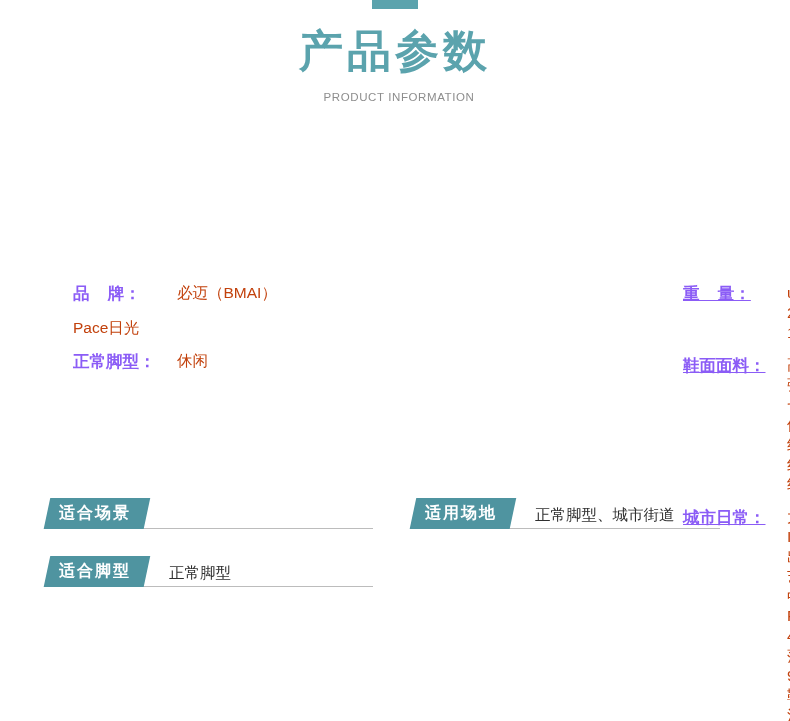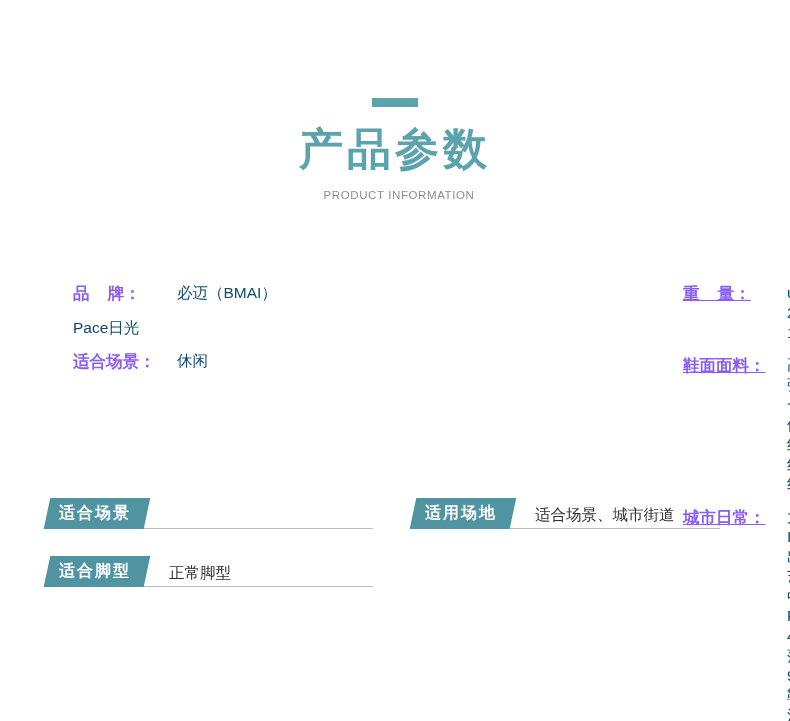--- a/index.html
+++ b/index.html
@@ -16,21 +16,20 @@
   }
   .page {
     position: relative;
     width: 790px;
     height: 721px;
   }
 
   
   .header {
     text-align: center;
-    padding-top: 98px;
   }
   .header-rule {
     width: 46px;
     height: 9px;
     background: #5ba3ad;
     margin: 0 auto 18px auto;
   }
   .header-title {
     font-size: 44px;
     font-weight: bold;
@@ -75,21 +74,21 @@
     font-size: 16.5px;
     font-weight: bold;
     color: #8b5cf6;
     white-space: pre;
     flex: none;
   }
   .spec-col.left .spec-label { width: 104px; }
   .spec-col.right .spec-label { width: 104px; text-decoration: underline; }
   .spec-value {
     font-size: 15.5px;
-    color: #0c4a6e;
+    color: #c2410c;
     line-height: 1.28;
     white-space: pre-line;
   }
 
   
   .tags {
     position: absolute;
     top: 498px;
     left: 0;
     width: 790px;
@@ -150,21 +149,21 @@
 
     <div class="spec-col left">
       <div class="spec-row">
         <div class="spec-label">品    牌：</div>
         <div class="spec-value">必迈（BMAI）</div>
       </div>
       <div class="spec-row">
         <div class="spec-value">Pace日光</div>
       </div>
       <div class="spec-row">
-        <div class="spec-label">适合场景：</div>
+        <div class="spec-label">正常脚型：</div>
         <div class="spec-value">休闲</div>
       </div>
     </div>
 
     <div class="spec-col right">
       <div class="spec-row">
         <div class="spec-label">重    量：</div>
         <div class="spec-value">us8-235g/us6.5-170g</div>
       </div>
       <div class="spec-row">
@@ -186,21 +185,21 @@
     <div class="tag-underline u1"></div>
     <div class="tag-underline u2"></div>
     <div class="tag-underline u3"></div>
 
     <div class="tag-row r1">
       <div class="tag-badge"><span>适合场景</span></div>
     </div>
 
     <div class="tag-row r2">
       <div class="tag-badge"><span>适用场地</span></div>
-      <div class="tag-text">适合场景、城市街道</div>
+      <div class="tag-text">正常脚型、城市街道</div>
     </div>
 
     <div class="tag-row r3">
       <div class="tag-badge"><span>适合脚型</span></div>
       <div class="tag-text">正常脚型</div>
     </div>
   </div>
 
 </div>
 

